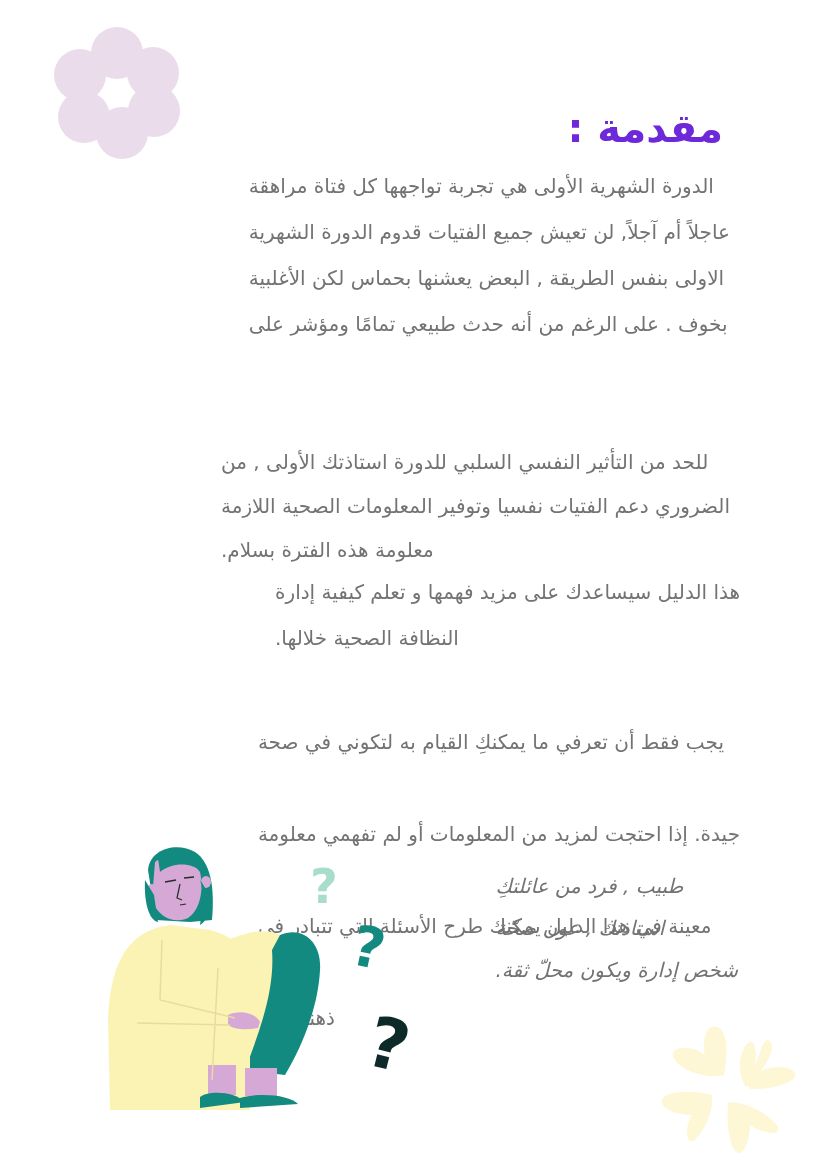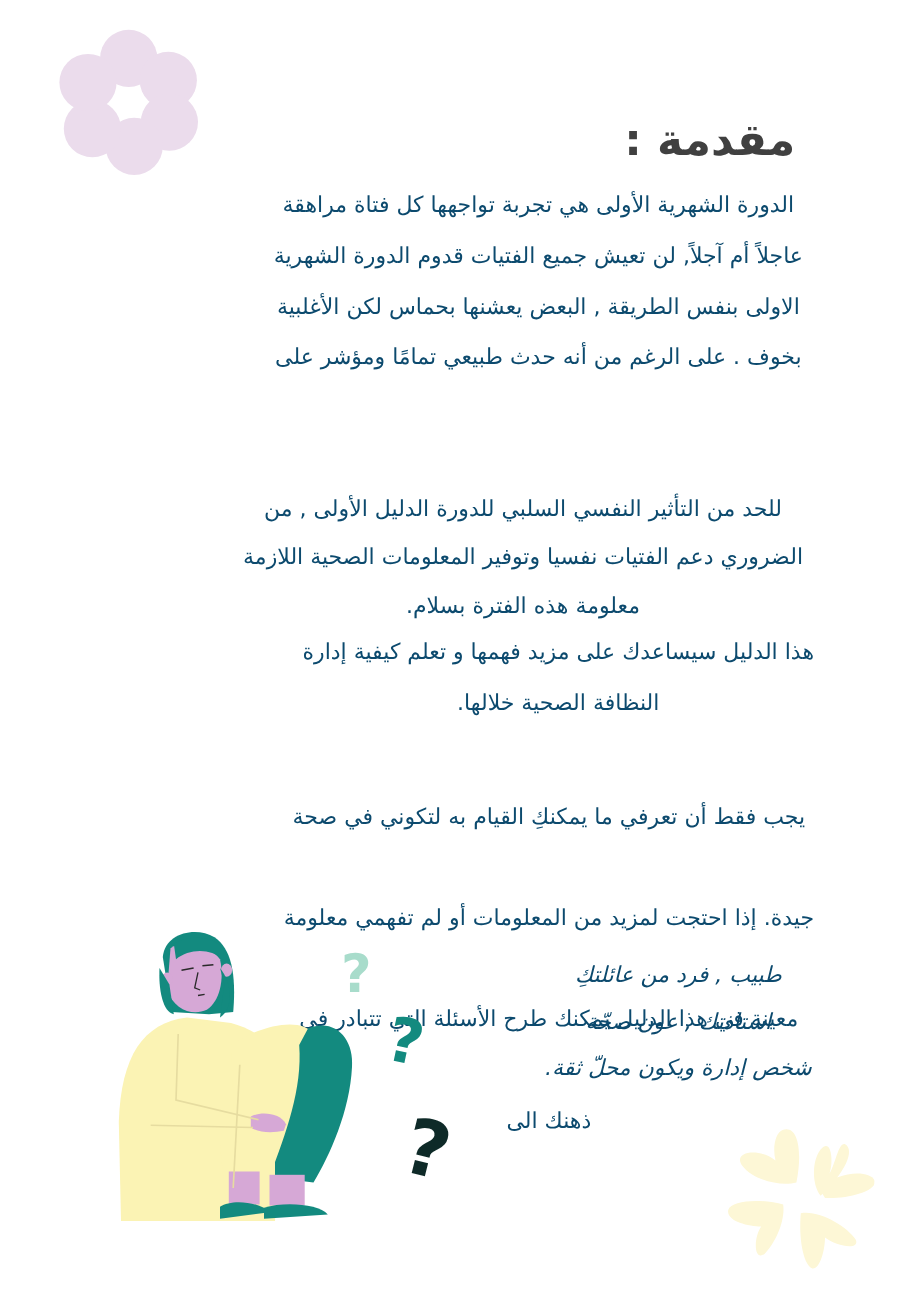--- a/index.html
+++ b/index.html
@@ -29,30 +29,30 @@
     position: absolute;
     left: 650px; top: 1015px;
     width: 145px; height: 145px;
   }
   .title {
     position: absolute;
     right: 105px;
     top: 100px;
     font-size: 40px;
     font-weight: bold;
-    color: #404040;
+    color: #6d28d9;
     line-height: 56px;
     white-space: nowrap;
   }
   .para {
     position: absolute;
     font-size: 20px;
     line-height: 37px;
-    color: #0c4a6e;
-    text-align: center;
+    color: #737373;
+    text-align: left;
     white-space: nowrap;
   }
   .para .line { display: block; }
   .p1 { right: 98px; top: 168px; }
   .p2 { right: 98px; top: 444px; }
   .p3 { right: 88px; top: 574px; }
   .p4 { right: 88px; top: 676px; }
   .p5 { right: 90px; top: 868px; font-style: italic; }
   .p1 .line, .p2 .line, .p3 .line, .p4 .line, .p5 .line { height: 37px; }
   .p1 .line { height: 46px; }
@@ -97,21 +97,21 @@
   <h1 class="title">مقدمة :</h1>
 
   <div class="para p1">
     <span class="line">الدورة الشهرية الأولى هي تجربة  تواجهها كل فتاة مراهقة</span>
     <span class="line">عاجلاً أم آجلاً,  لن تعيش جميع الفتيات قدوم الدورة الشهرية</span>
     <span class="line">الاولى بنفس الطريقة , البعض يعشنها بحماس لكن الأغلبية</span>
     <span class="line">بخوف . على الرغم من أنه حدث طبيعي تمامًا ومؤشر على</span>
   </div>
 
   <div class="para p2">
-    <span class="line">للحد من التأثير النفسي السلبي  للدورة الدليل الأولى , من</span>
+    <span class="line">للحد من التأثير النفسي السلبي  للدورة استاذتك الأولى , من</span>
     <span class="line">الضروري دعم الفتيات نفسيا وتوفير المعلومات الصحية اللازمة</span>
     <span class="line">معلومة هذه الفترة بسلام.</span>
   </div>
 
   <div class="para p3">
     <span class="line">هذا الدليل سيساعدك على مزيد فهمها و تعلم كيفية إدارة</span>
     <span class="line">النظافة الصحية خلالها.</span>
   </div>
 
   <div class="para p4">

